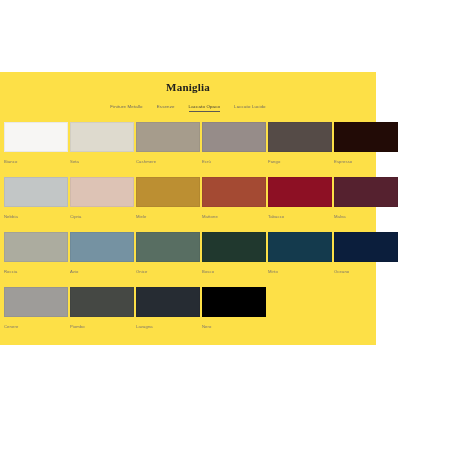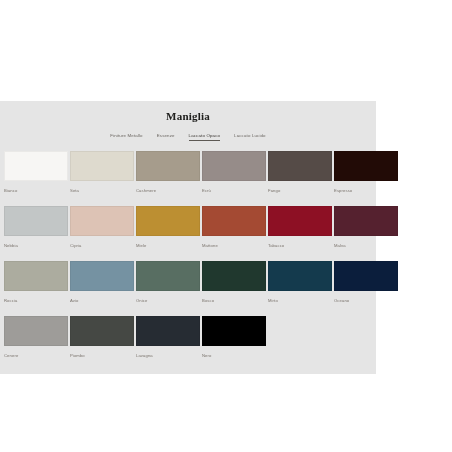--- a/index.html
+++ b/index.html
@@ -16,24 +16,24 @@
     position: relative;
     width: 452px;
     height: 452px;
     background: #ffffff;
   }
 
   
   #panel {
     position: absolute;
     left: 0;
-    top: 101px;
+    top: 72px;
     width: 376px;
     height: 273px;
-    background: #e5e5e5;
+    background: #fde047;
     box-sizing: border-box;
   }
 
   
   .panel-title {
     margin: 0;
     padding-top: 8px;
     text-align: center;
     font-family: "Liberation Serif", serif;
     font-weight: bold;

